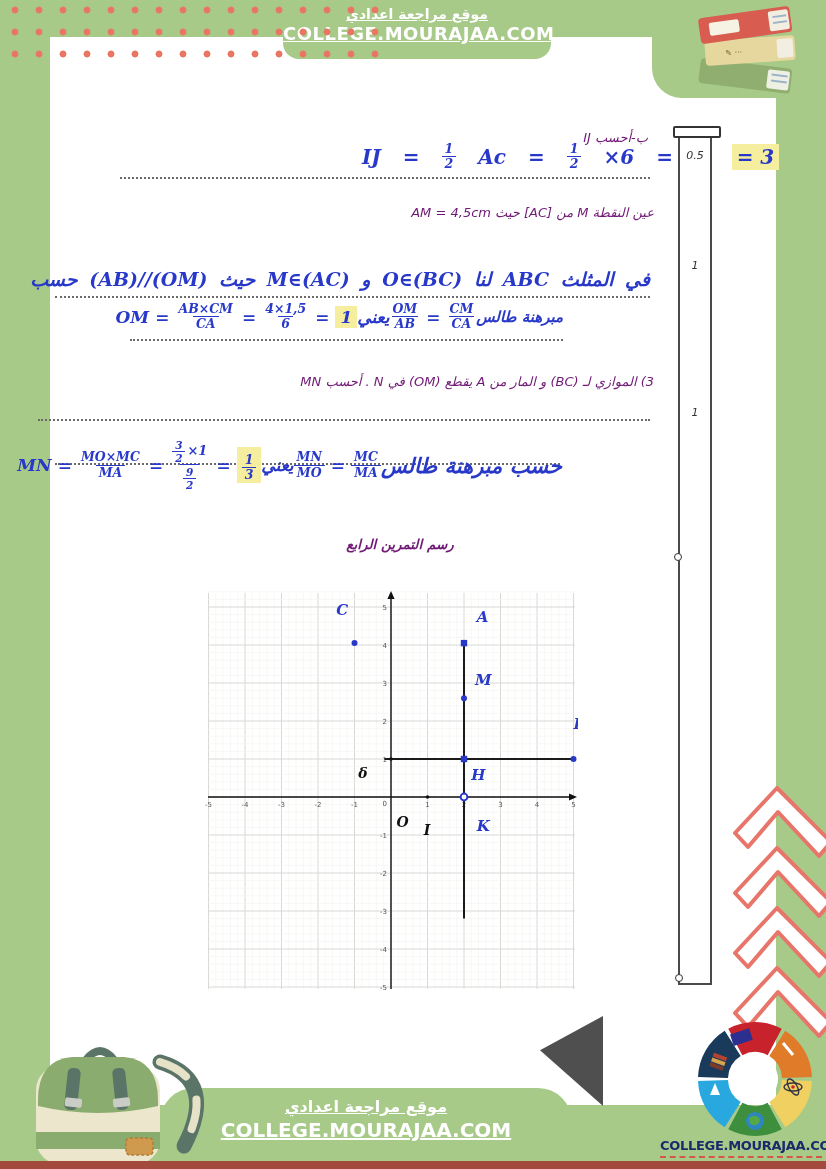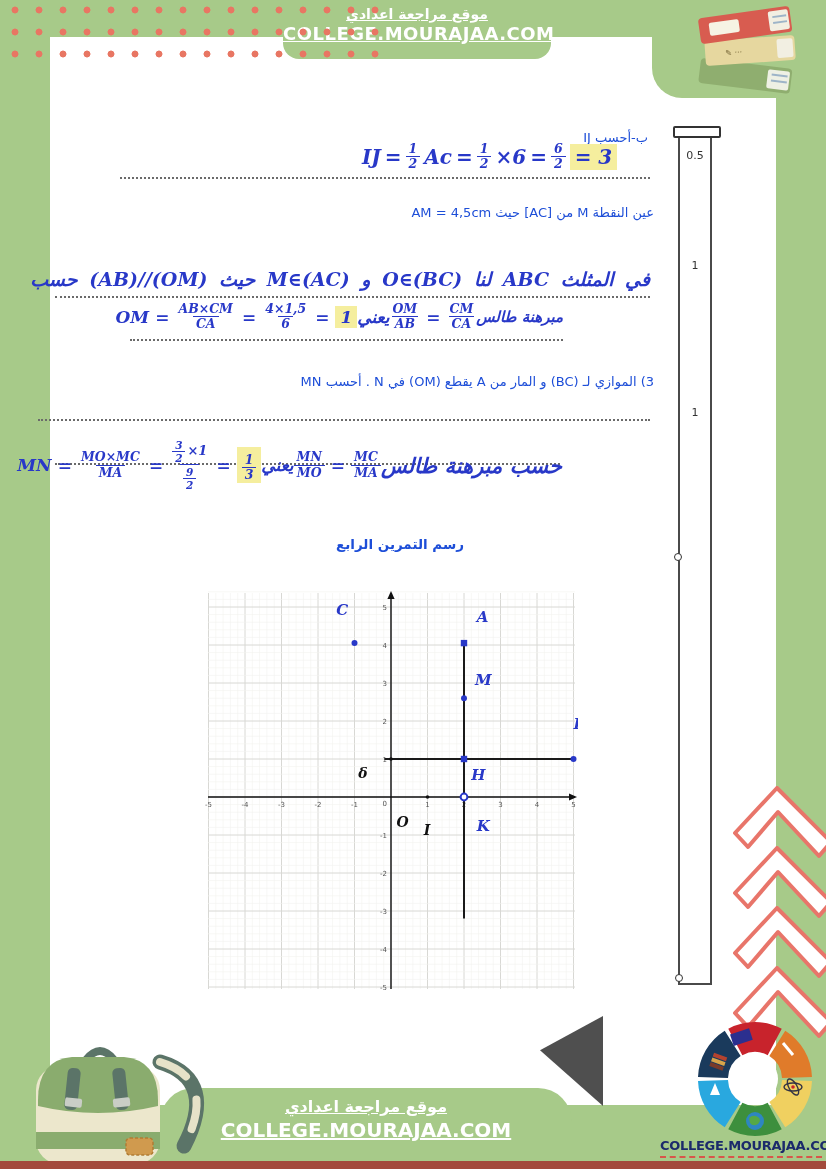--- a/index.html
+++ b/index.html
@@ -13,21 +13,21 @@
               border-radius:0 0 16px 16px;z-index:3;text-align:center;color:#fff;}
   .hdr-t1{display:block;margin-top:6px;font-size:14px;font-weight:bold;text-decoration:underline;}
   .hdr-t2{display:block;margin-top:1px;font-size:18px;font-weight:bold;text-decoration:underline;letter-spacing:.5px;}
   .hdr-right{left:652px;top:0;width:174px;height:98px;background:var(--green);
              border-radius:0 0 0 30px;z-index:2;}
   .dots{left:0;top:-2px;width:382px;height:64px;z-index:4;
         background-image:radial-gradient(circle,var(--dotred) 3.1px,rgba(0,0,0,0) 3.8px);
         background-size:24px 22px;background-position:3px 1px;}
 
   
-  .printed{direction:rtl;color:#1d4ed8;font-size:13px;z-index:3;white-space:nowrap;}
+  .printed{direction:rtl;color:#701a75;font-size:13px;z-index:3;white-space:nowrap;font-style:italic;}
   .caption{font-weight:bold;font-size:13.5px;}
 
   
   .hw{z-index:4;color:var(--ink);font-family:"DejaVu Serif","DejaVu Sans",serif;
       font-style:italic;font-weight:600;}
   .row{display:flex;align-items:center;}
   .rtl{direction:rtl;}
   .ar{font-size:19px;white-space:nowrap;}
   .eq{direction:ltr;display:inline-flex;align-items:center;gap:6px;font-size:17px;}
   .frac{display:inline-flex;flex-direction:column;align-items:center;font-size:12.5px;
@@ -37,21 +37,21 @@
   .bigfrac{font-size:13px;}
   .hl{background:var(--hi);padding:1px 5px;}
   .dotline{border-top:2px dotted #6a6a6a;height:0;z-index:2;}
 
   
   .ruler{left:678px;top:131px;width:30px;height:852px;background:#fff;
          border-left:2px solid #4a4a4a;border-right:2px solid #4a4a4a;
          border-bottom:2px solid #4a4a4a;z-index:5;}
   .ruler-cap{left:673px;top:126px;width:44px;height:8px;background:#fff;border:2px solid #333;
              border-radius:2px;z-index:6;}
-  .ruler-num{position:absolute;width:100%;text-align:center;font-size:11px;color:#333;}
+  .ruler-num{position:absolute;width:100%;text-align:center;font-size:11px;color:#333;font-style:italic;}
   .ruler-dot{width:6px;height:6px;border:1.5px solid #333;border-radius:50%;background:#fff;z-index:6;}
 
   
   .graph{left:204px;top:591px;z-index:3;}
 
   
   .chev{z-index:6;}
 
   
   .wedge{left:540px;top:1016px;width:63px;height:90px;background:#4f4f4f;
@@ -127,21 +127,21 @@
   <div class="abs printed" style="right:172px;top:205px">عين النقطة M من [AC] حيث AM = 4,5cm</div>
   <div class="abs printed" style="right:172px;top:374px">3) الموازي لـ (BC) و المار من A يقطع (OM) في N . أحسب MN</div>
   <div class="abs printed caption" style="left:330px;top:536px;width:140px;text-align:center">رسم التمرين الرابع</div>
 
   <div class="abs dotline" style="left:120px;top:177px;width:530px"></div>
   <div class="abs dotline" style="left:55px;top:296px;width:595px"></div>
   <div class="abs dotline" style="left:130px;top:339px;width:433px"></div>
   <div class="abs dotline" style="left:38px;top:419px;width:612px"></div>
   <div class="abs dotline" style="left:55px;top:463px;width:505px"></div>
 
-  <div class="abs hw row" style="left:362px;top:142px;gap:4px;font-size:20px">
+  <div class="abs hw row" style="left:362px;top:142px;gap:22px;font-size:20px">
     <span>IJ</span>
     <span>=</span>
     <span class="frac">
         <span class="fn">1</span>
         <span class="fd">2</span>
       </span>
     <span>Ac</span>
     <span>=</span>
     <span class="frac">
         <span class="fn">1</span>

